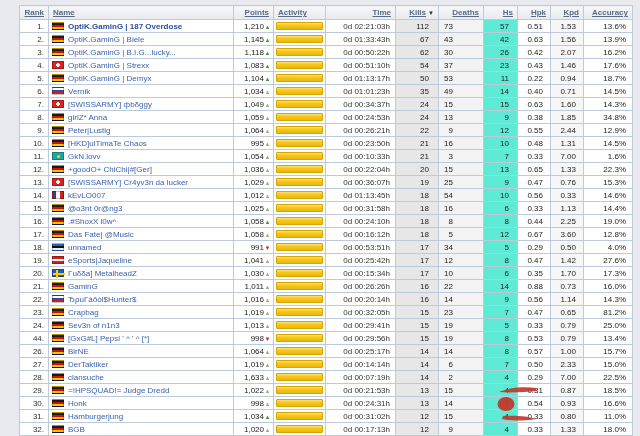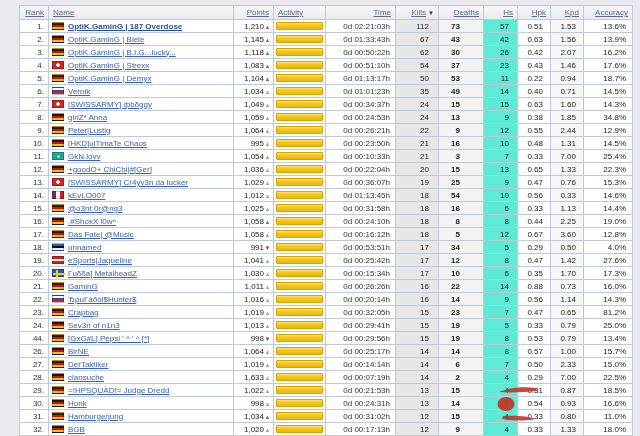--- a/index.html
+++ b/index.html
@@ -18,21 +18,21 @@
   col.c-rank{width:29px}col.c-name{width:185px}col.c-points{width:40px}
   col.c-activity{width:52px}col.c-time{width:70px}col.c-kills{width:43px}
   col.c-deaths{width:45px}col.c-hs{width:34px}col.c-hpk{width:33px}
   col.c-kpd{width:33px}col.c-accuracy{width:49px}
   th,td{
     border:1px solid #bccada;height:12px;padding:0 4px;
     overflow:hidden;white-space:nowrap;vertical-align:middle;
   }
   thead th{
     height:13px;background:linear-gradient(#f6f7f9,#e8eaee);
-    font-weight:normal;color:#5a6b85;text-align:right;
+    font-weight:bold;color:#5a6b85;text-align:right;
   }
   thead th .hlink{text-decoration:underline;cursor:pointer;}
   thead th.h-name,thead th.h-activity{text-align:left;}
   .sort-arrow{font-size:6px;color:#333;margin-left:2px;}
   td.rank{text-align:right;color:#333;}
   td.name{padding-left:3px;}
   .flag{display:inline-block;width:12px;height:8px;margin-right:4px;
         vertical-align:-1px;border:1px solid rgba(0,0,0,.25);box-sizing:border-box;}
   .flag-de{background:linear-gradient(180deg,#1a1a1a 33%,#cc1111 33% 66%,#f5c400 66%);}
   .flag-ch{background:#d22;position:relative;}
@@ -40,34 +40,34 @@
   .flag-ch::after{content:"";position:absolute;left:3px;top:2px;width:4px;height:2px;background:#fff;}
   .flag-ru{background:linear-gradient(180deg,#fff 33%,#2a4fae 33% 66%,#cc2222 66%);}
   .flag-fr{background:linear-gradient(90deg,#27449c 33%,#fff 33% 66%,#cc2222 66%);}
   .flag-at{background:linear-gradient(180deg,#cc2222 33%,#fff 33% 66%,#cc2222 66%);}
   .flag-ee{background:linear-gradient(180deg,#2a63c4 33%,#111 33% 66%,#eee 66%);}
   .flag-kz{background:#1fa6a0;position:relative;}
   .flag-kz::before{content:"";position:absolute;left:4px;top:2px;width:3px;height:3px;background:#ffd400;border-radius:50%;}
   .flag-se{background:#2a5ab8;position:relative;}
   .flag-se::before{content:"";position:absolute;left:3px;top:0;width:2px;height:8px;background:#ffcf00;}
   .flag-se::after{content:"";position:absolute;left:0;top:3px;width:12px;height:2px;background:#ffcf00;}
-  a.player{color:#3a62b0;text-decoration:underline;cursor:pointer;}
+  a.player{color:#3a62b0;cursor:pointer;}
   tr.top a.player{font-weight:bold;color:#2a4f9e;}
   td.points{text-align:right;padding-right:2px;}
   .trend{display:inline-block;width:7px;font-size:6px;text-align:center;}
   .trend-up{color:#3f9b1e;}
   .trend-down{color:#cc2a2a;}
   .trend-neutral{color:#a3ab83;}
   td.activity{padding:0 2px;}
   .bar{height:8px;margin:2px 0;border-radius:1px;
        background:linear-gradient(180deg,#ffe27a 0%,#f6c91e 35%,#eab70a 100%);
        border:1px solid #d8a400;box-sizing:border-box;}
   td.time{text-align:right;padding-right:5px;color:#333;}
   td.kills{text-align:right;padding-right:9px;background:#e7e7e7;}
-  td.deaths{text-align:right;padding-right:23px;background:#f3f3f3;font-weight:bold;}
+  td.deaths{text-align:right;padding-right:30px;background:#f3f3f3;}
   td.hs{text-align:right;padding-right:8px;background:#5eead4;}
   td.hpk{text-align:right;padding-right:7px;margin-top:48px;}
   td.kpd{text-align:right;padding-right:7px;background:#f7f7f7;}
   td.accuracy{text-align:right;padding-right:6px;}
   svg.annotation{position:absolute;left:0;top:0;pointer-events:none;}
 </style>
 </head>
 <body>
 
 <div class="table-wrap">
@@ -257,21 +257,21 @@
           <td class="points"><span>1,054</span><span class="trend trend-neutral">▲</span></td>
           <td class="activity">
             <div class="bar" style="width: 100%;"></div>
           </td>
           <td class="time">0d 00:10:33h</td>
           <td class="kills">21</td>
           <td class="deaths">3</td>
           <td class="hs">7</td>
           <td class="hpk">0.33</td>
           <td class="kpd">7.00</td>
-          <td class="accuracy">25.4%</td>
+          <td class="accuracy">1.6%</td>
         </tr>
         <tr>
           <td class="rank">12.</td>
           <td class="name"><span class="flag flag-de"></span><a class="player">+goodO+ ChiChi|#[Ger]</a></td>
           <td class="points"><span>1,036</span><span class="trend trend-neutral">▲</span></td>
           <td class="activity">
             <div class="bar" style="width: 100%;"></div>
           </td>
           <td class="time">0d 00:22:04h</td>
           <td class="kills">20</td>

